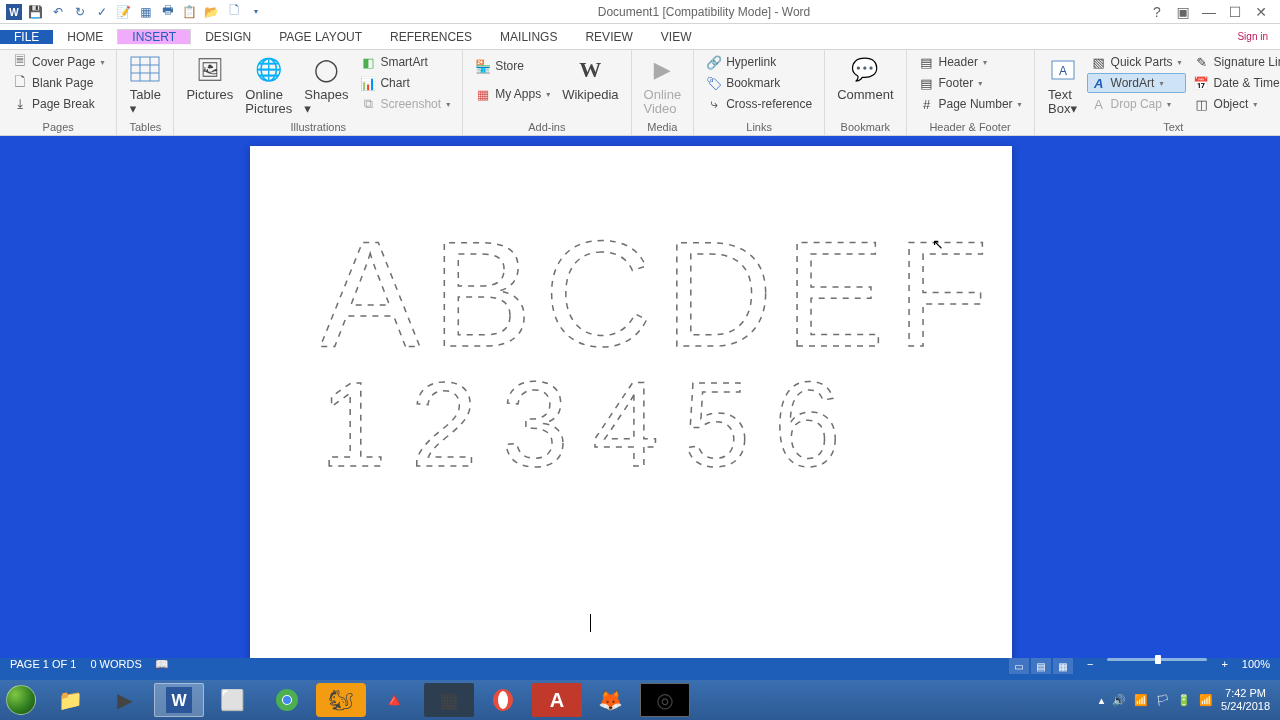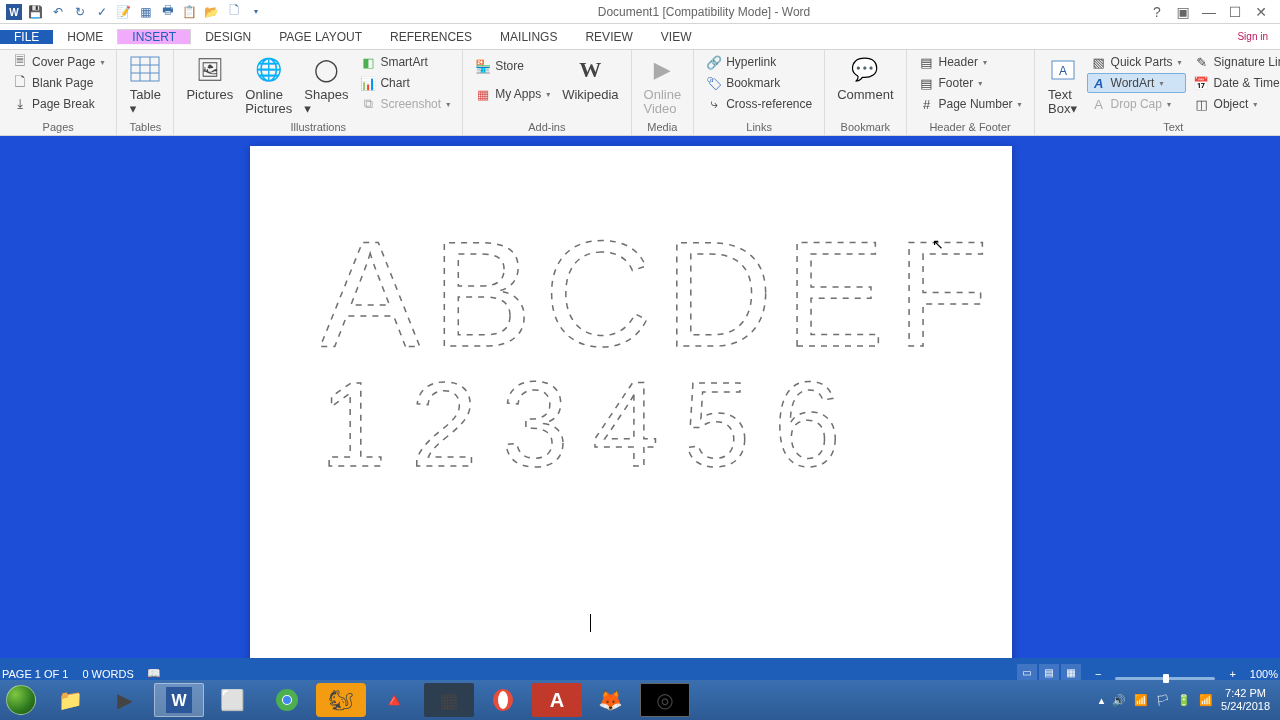--- a/index.html
+++ b/index.html
@@ -31,21 +31,21 @@
 .big .glyph{width:32px;height:32px;display:flex;align-items:center;justify-content:center;font-size:22px}
 .big .lbl{font-size:13px;color:#444;text-align:left;line-height:1.1}
 .ico16{width:16px;height:16px;display:flex;align-items:center;justify-content:center;font-size:13px}
 
 .doc-area{height:522px;background:#1d4ed8;overflow:hidden;position:relative}
 .page{position:absolute;left:250px;top:10px;width:762px;height:600px;background:#fff;box-shadow:0 2px 8px rgba(0,0,0,.3)}
 .page svg{position:absolute}
 .cursor{position:absolute;left:340px;top:468px;width:1px;height:18px;background:#000}
 .mouse{position:absolute;left:932px;top:100px;font-size:14px;color:#000;pointer-events:none}
 
-.statusbar{height:22px;background:#1e5db8;color:#fff;display:flex;align-items:flex-end;font-size:11px;padding:0 2px;gap:14px}
+.statusbar{height:22px;background:#1e5db8;color:#fff;display:flex;align-items:flex-start;font-size:11px;padding:0 10px;gap:14px}
 .statusbar .spacer{flex:1}
 .zoom-slider{width:100px;height:3px;background:#8ab3e0;position:relative;border-radius:2px}
 .zoom-slider .thumb{position:absolute;left:48px;top:-3px;width:6px;height:9px;background:#fff;border-radius:1px}
 .view-btns{display:flex;gap:2px}
 .view-btns span{width:20px;height:16px;display:flex;align-items:center;justify-content:center;background:rgba(255,255,255,.15);font-size:10px}
 
 .taskbar{height:40px;background:linear-gradient(#3a6fb0,#2d5a94);display:flex;align-items:center}
 .start{width:42px;height:40px;display:flex;align-items:center;justify-content:center}
 .start-orb{width:30px;height:30px;border-radius:50%;background:radial-gradient(circle at 30% 30%,#7fc843,#2d7a1e 60%,#1a4a12);border:1px solid rgba(255,255,255,.5)}
 .tb-items{display:flex;gap:4px;padding:0 4px}

